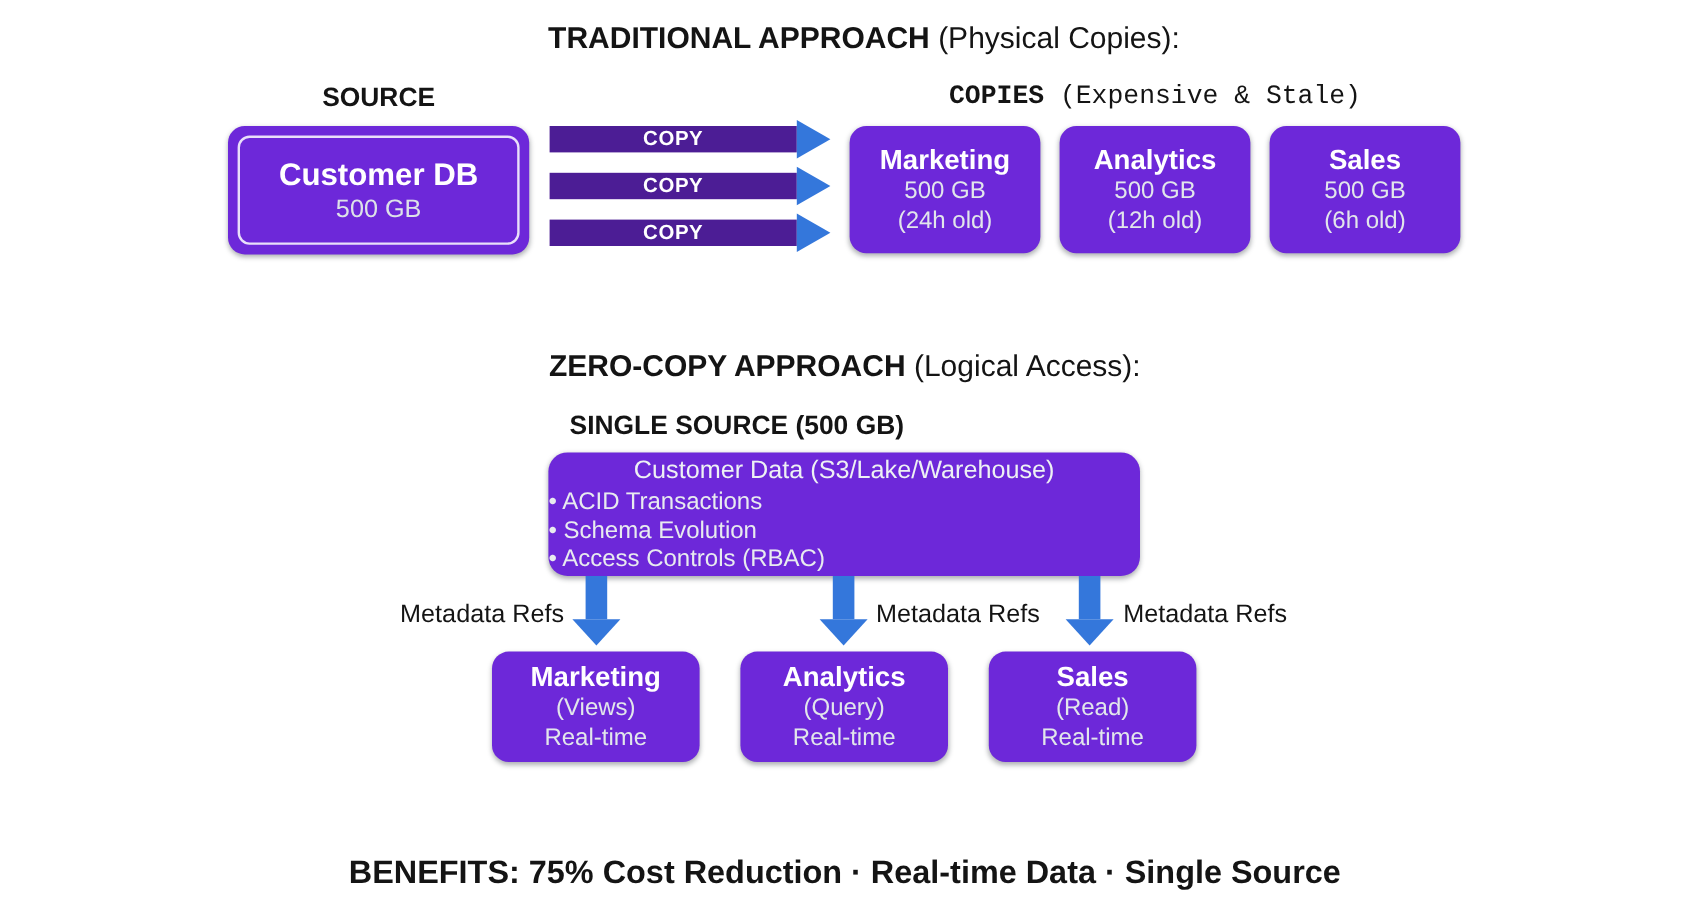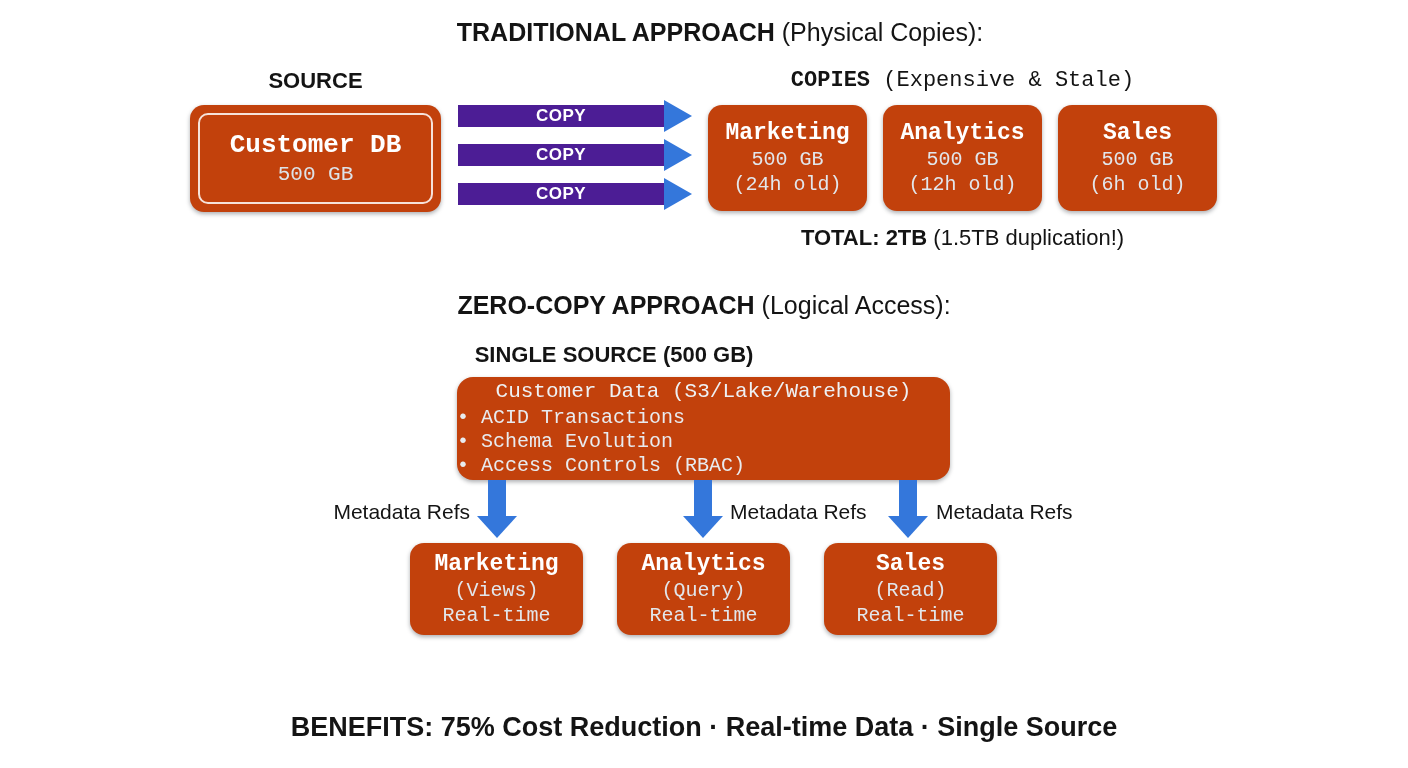--- a/index.html
+++ b/index.html
@@ -6,24 +6,24 @@
   .page{position:relative;width:1408px;height:768px;background:#ffffff;overflow:hidden;
         font-family:"Liberation Sans", sans-serif;color:#141414;}
   .abs{position:absolute;}
   .center{text-align:center;}
   .h1{font-size:25px;}
   .h2{font-size:22px;}
   .b800{font-weight:800;}
   .b700{font-weight:700;}
   .reg{font-weight:400;}
 
-  .darkbox{position:absolute;background:#c2410c;border-radius:14px;color:#ffffff;
+  .darkbox{position:absolute;background:#6d28d9;border-radius:14px;color:#ffffff;
            box-shadow:0 2px 4px rgba(20,25,35,.35);
            display:flex;flex-direction:column;align-items:center;justify-content:center;
-           line-height:1.25;font-family:Liberation Mono, monospace;}
+           line-height:1.25;}
   .box-title{font-weight:700;font-size:23px;color:#ffffff;}
   .box-line{font-size:20px;color:#e2e6eb;}
 
   .src-title{font-weight:700;font-size:26px;color:#ffffff;}
   .src-line{font-size:21px;color:#dde2e8;}
   .inner-outline{position:absolute;left:8px;top:8px;right:8px;bottom:8px;
                  border:2px solid rgba(255,255,255,.85);border-radius:10px;pointer-events:none;}
 
   .copy-arrow{position:absolute;left:458px;width:234px;height:32px;}
   .copy-arrow .shaft{position:absolute;left:0;top:5px;width:206px;height:22px;background:#4c1d95;
@@ -96,23 +96,20 @@
     <div class="box-title">Analytics</div>
     <div class="box-line">500 GB</div>
     <div class="box-line">(12h old)</div>
   </div>
   <div class="darkbox" style="left:1058px;top:105px;width:159px;height:106px;">
     <div class="box-title">Sales</div>
     <div class="box-line">500 GB</div>
     <div class="box-line">(6h old)</div>
   </div>
 
-  <div class="abs center total" style="left:708px;top:225px;width:509px;">
-    <span class="b800">TOTAL: 2TB</span><span class="reg"> (1.5TB duplication!)</span>
-  </div>
 
   <div class="abs center h1" style="left:0;top:291px;width:1408px;">
     <span class="b800">ZERO-COPY APPROACH</span><span class="reg"> (Logical Access):</span>
   </div>
 
   <div class="abs center h2 b800" style="left:0;top:342px;width:1228px;">SINGLE SOURCE (500 GB)</div>
 
   <div class="darkbox" style="left:457px;top:377px;width:493px;height:103px;border-radius:16px;">
     <div class="bigbox-title">Customer Data (S3/Lake/Warehouse)</div>
     <div class="bigbox-bullets">

